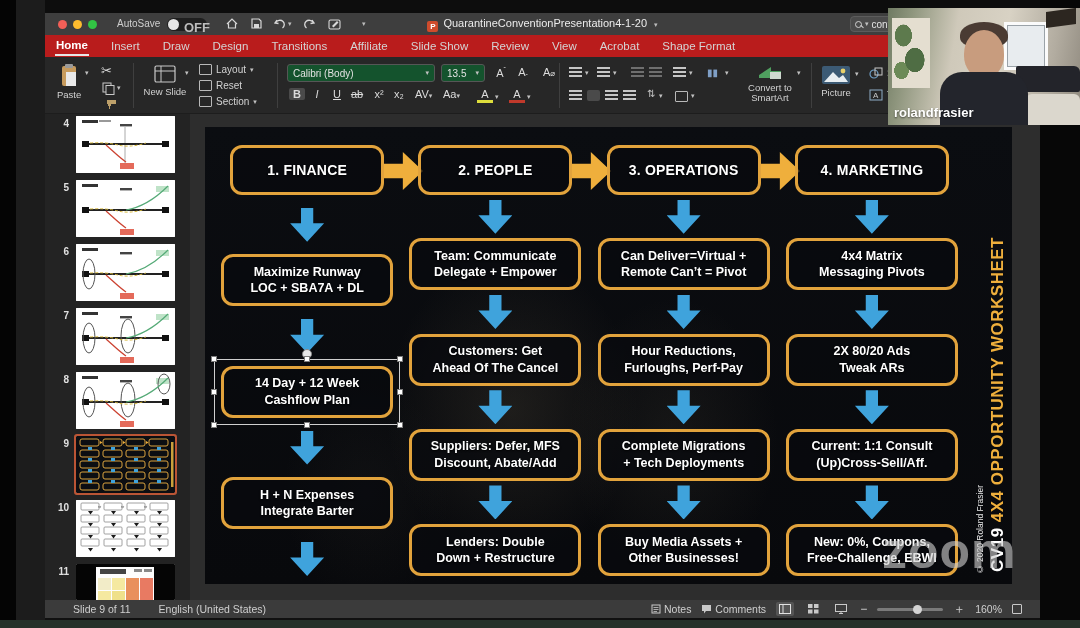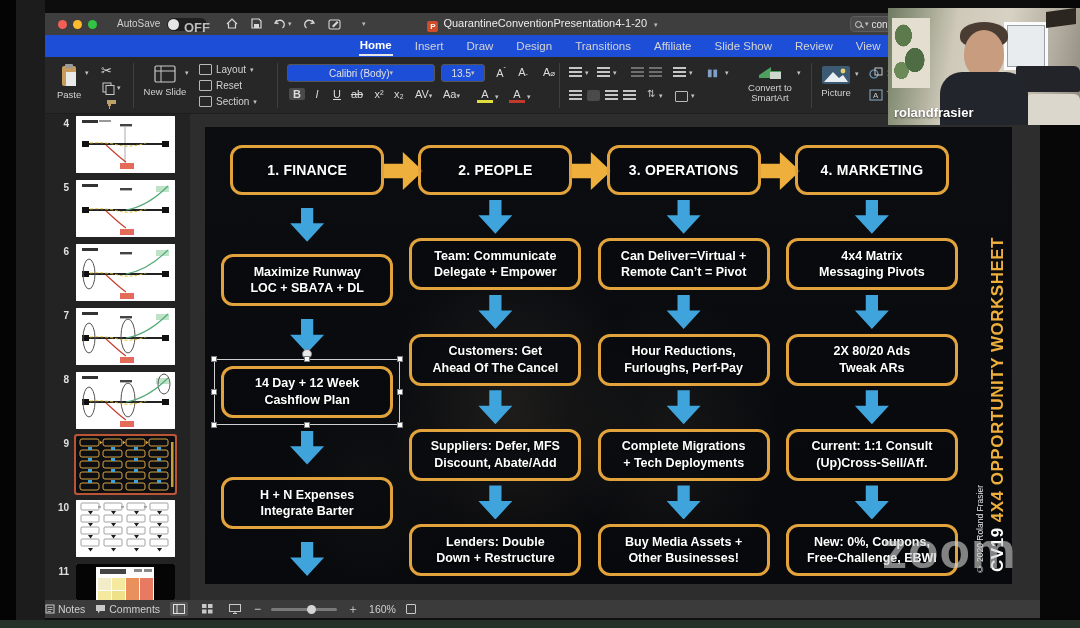--- a/index.html
+++ b/index.html
@@ -34,38 +34,38 @@
   #doc-title { left:0; top:4px; width:995px; text-align:center; font-size:11px; color:#ececec; }
   #doc-title .ppt-ico { display:inline-block; width:11px; height:11px; border-radius:2px;
     background:#cf4b2c; color:#fff; font-size:8px; font-weight:bold; line-height:11px; vertical-align:-2px; margin-right:5px; }
   #search-box { left:805px; top:3px; width:72px; height:16px; background:#4b4b4b; border:1px solid #5c5c5c;
     border-radius:4px; color:#e4e4e4; font-size:10px; display:flex; align-items:center; gap:3px; padding:0 4px; }
   .mag { width:7px; height:7px; border:1.2px solid #d0d0d0; border-radius:50%; position:relative; flex:none; }
   .mag::after { content:""; position:absolute; width:4px; height:1.2px; background:#d0d0d0;
     right:-3px; bottom:-1px; transform:rotate(45deg); }
 
   
-  #tabbar { left:0; top:22px; width:995px; height:22px; background:#1d4ed8; display:flex;
-    align-items:center; padding-left:10px; gap:21px;justify-content:flex-end; }
+  #tabbar { left:0; top:22px; width:995px; height:22px; background:#b91c1c; display:flex;
+    align-items:center; padding-left:10px; gap:21px; }
   .tab { font-size:11.5px; color:#d4d4d4; padding:3px 1px; cursor:default; }
   .tab.active { color:#ffffff; font-weight:bold; border-bottom:2px solid #e6e6e6; }
 
   
   #ribbon { left:0; top:44px; width:995px; height:57px; background:#272727; border-bottom:1px solid #1d1d1d; }
   .rsep { top:6px; width:1px; height:45px; background:#3f3f3f; }
   .rlabel { font-size:9.5px; color:#d2d2d2; text-align:center; }
   .chev { font-size:7px; color:#c2c2c2; }
   .bigbtn { display:flex; flex-direction:column; align-items:center; gap:2px; }
   .rowbtn { display:flex; align-items:center; gap:4px; font-size:10px; color:#d2d2d2; }
   .icon-sq { width:13px; height:11px; border:1px solid #b9b9b9; border-radius:1px; display:inline-block; }
   .bars { width:13px; height:11px; display:inline-block;
     background:repeating-linear-gradient(to bottom,#c6c6c6 0 1.5px,transparent 1.5px 4.2px); }
   .fbtn { font-size:11px; color:#dcdcdc; width:16px; text-align:center; }
-  .selbox { background:#1d4ed8; border:1px solid #565656; border-radius:3px; color:#e2e2e2;
-    font-size:10px; display:flex; align-items:center; justify-content:center; padding:0 5px; }
+  .selbox { background:#14532d; border:1px solid #565656; border-radius:3px; color:#e2e2e2;
+    font-size:10px; display:flex; align-items:center; justify-content:space-between; padding:0 5px; }
   .pressed { background:#4a4a4a; border-radius:2px; }
 
   
   #content { left:0; top:101px; width:995px; height:486px; display:flex; }
   #thumbs { width:145px; height:486px; background:#232323; position:relative; flex:none; }
   .thumb-num { position:absolute; left:6px; width:18px; font-size:10px; font-weight:bold; color:#e0e0e0; text-align:right; }
   .thumb { position:absolute; left:31px; width:99px; height:57px; background:#fff; border-radius:1px; overflow:hidden; }
   .thumb.selected { outline:2px solid #bb5535; }
   .thumb svg { display:block; }
   #canvas { flex:1; position:relative; background:#2d2d2d; }
@@ -652,20 +652,24 @@
             </div>
           </div>
 
           <div class="abs" id="side-title"><span>CV19 </span><span class="gold">4X4 OPPORTUNITY WORKSHEET</span></div>
           <div class="abs" id="side-copy">© 2020 Roland Frasier</div>
         </div>
       </div>
     </div>
 
     <div class="abs" id="statusbar">
+      <div class="grp-left">
+        <span>Slide 9 of 11</span>
+        <span>English (United States)</span>
+      </div>
       <div class="grp-right">
         <span>
           <svg class="sb-ico" width="10" height="10">
               <rect x="1" y="1" width="8" height="8" fill="none" stroke="#c9c9c9"></rect>
               <path d="M2.5 3.5 H7.5 M2.5 5.5 H7.5 M2.5 7.5 H6" stroke="#c9c9c9" stroke-width=".8"></path>
             </svg>
           <span>Notes</span>
         </span>
         <span>
           <svg class="sb-ico" width="11" height="10">

